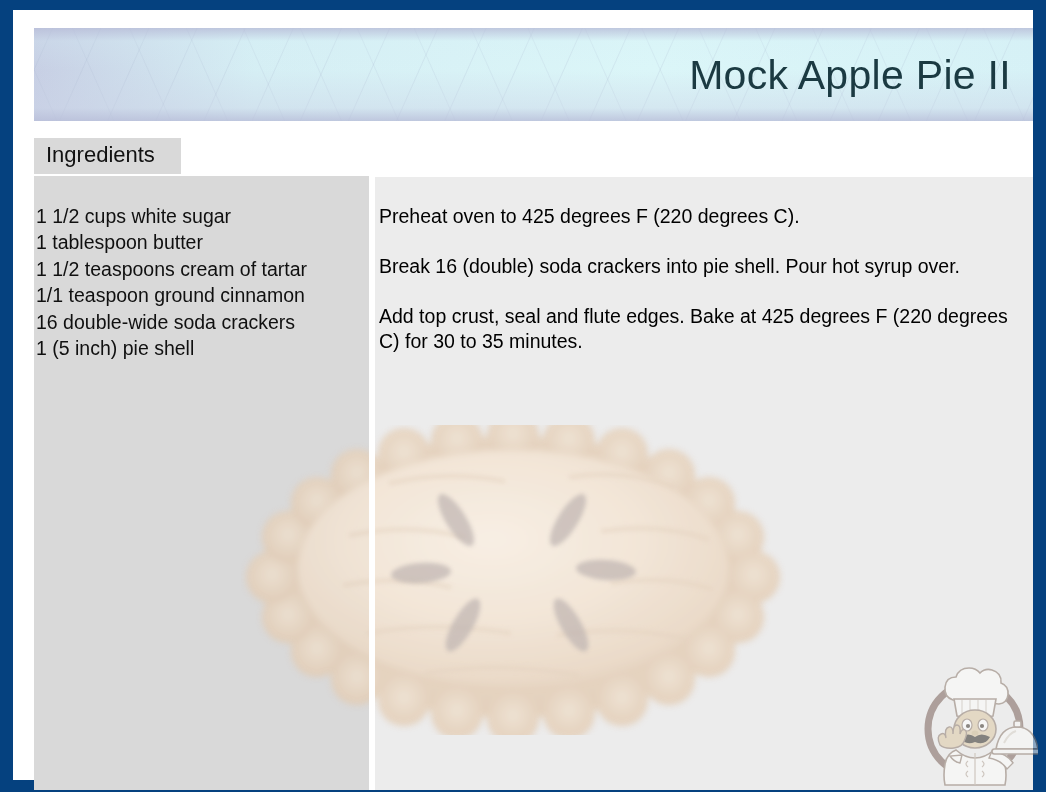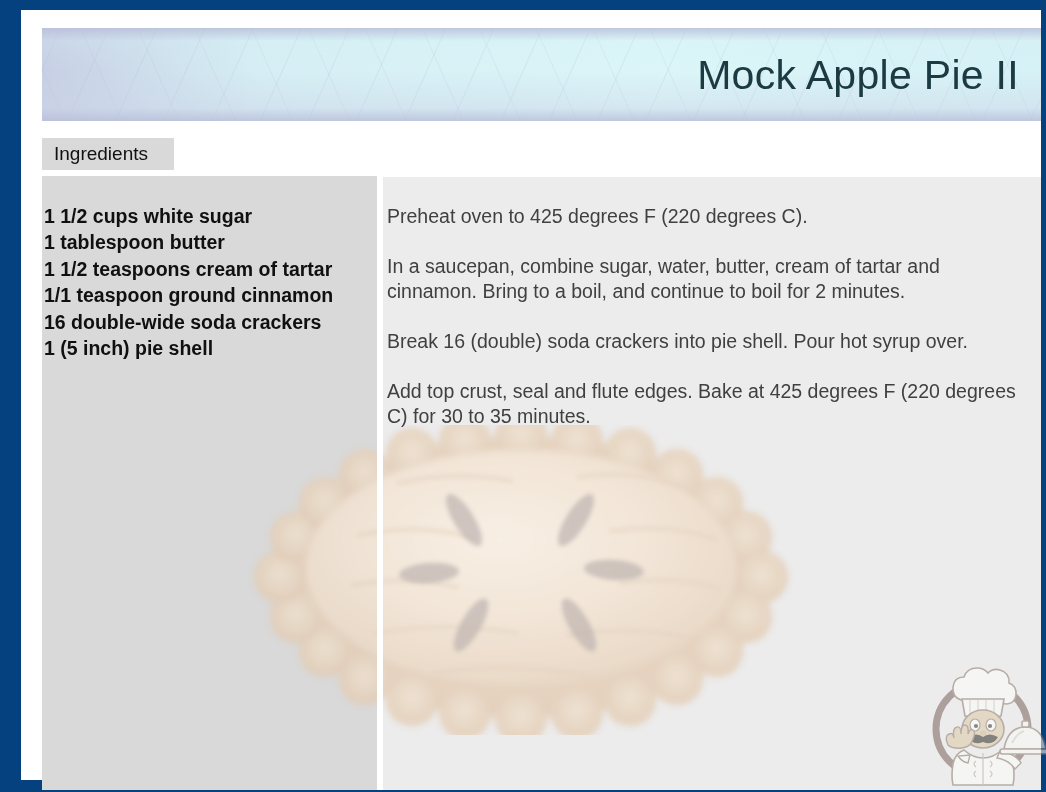--- a/index.html
+++ b/index.html
@@ -15,21 +15,21 @@
   #card {
     position: relative;
     width: 1046px;
     height: 792px;
     background: #05417f;
   }
 
   
   #page {
     position: absolute;
-    left: 21px;
+    left: 13px;
     top: 10px;
     width: 1020px;
     height: 770px;
     background: #ffffff;
   }
 
   
   #banner {
     position: absolute;
     left: 21px;
@@ -67,21 +67,21 @@
     font-size: 41px;
     font-weight: 400;
     color: #1b3a42;
     letter-spacing: 0.3px;
     white-space: nowrap;
   }
 
   
   .tab {
     position: absolute;
-    font-size: 19px;
+    font-size: 22px;
     font-weight: 400;
     color: #111111;
     padding: 5px 26px 6px 12px;
     white-space: nowrap;
     line-height: 1.12;
   }
   #tab-ingredients {
     left: 21px;
     top: 128px;
     background: #d9d9d9;
@@ -116,30 +116,29 @@
     left: 23px;
     top: 193px;
     width: 330px;
     font-size: 19.5px;
     color: #101010;
     z-index: 5;
   }
   #ingredients-list .ing-item {
     line-height: 26.4px;
     white-space: nowrap;
-    font-weight: bold;
   }
 
   #directions-list {
     position: absolute;
     left: 366px;
     top: 194px;
     width: 648px;
     font-size: 19.5px;
-    color: #404040;
+    color: #000000;
     z-index: 5;
   }
   #directions-list .dir-step {
     line-height: 25px;
     margin-bottom: 25px;
   }
   #directions-list .dir-step:last-child { margin-bottom: 2px; }
 
   
   #pie-wrap {
@@ -276,21 +275,20 @@
       <div class="ing-item">1 1/2 cups white sugar</div>
       <div class="ing-item">1 tablespoon butter</div>
       <div class="ing-item">1 1/2 teaspoons cream of tartar</div>
       <div class="ing-item">1/1 teaspoon ground cinnamon</div>
       <div class="ing-item">16 double-wide soda crackers</div>
       <div class="ing-item">1 (5 inch) pie shell</div>
     </div>
 
     <div id="directions-list">
       <div class="dir-step">Preheat oven to 425 degrees F (220 degrees C).</div>
-      <div class="dir-step">In a saucepan, combine sugar, water, butter, cream of tartar and cinnamon. Bring to a boil, and continue to boil for 2 minutes.</div>
       <div class="dir-step">Break 16 (double) soda crackers into pie shell. Pour hot syrup over.</div>
       <div class="dir-step">Add top crust, seal and flute edges. Bake at 425 degrees F (220 degrees C) for 30 to 35 minutes.</div>
     </div>
 
     <div id="chef-logo">
       <svg viewBox="0 0 122 133" xmlns="http://www.w3.org/2000/svg">
 
         <circle cx="58" cy="76" r="46" fill="none" stroke="#7a6259" stroke-width="7"></circle>
 
         <g fill="#fdfdfb" stroke="#8c7a6e" stroke-width="1.6">

